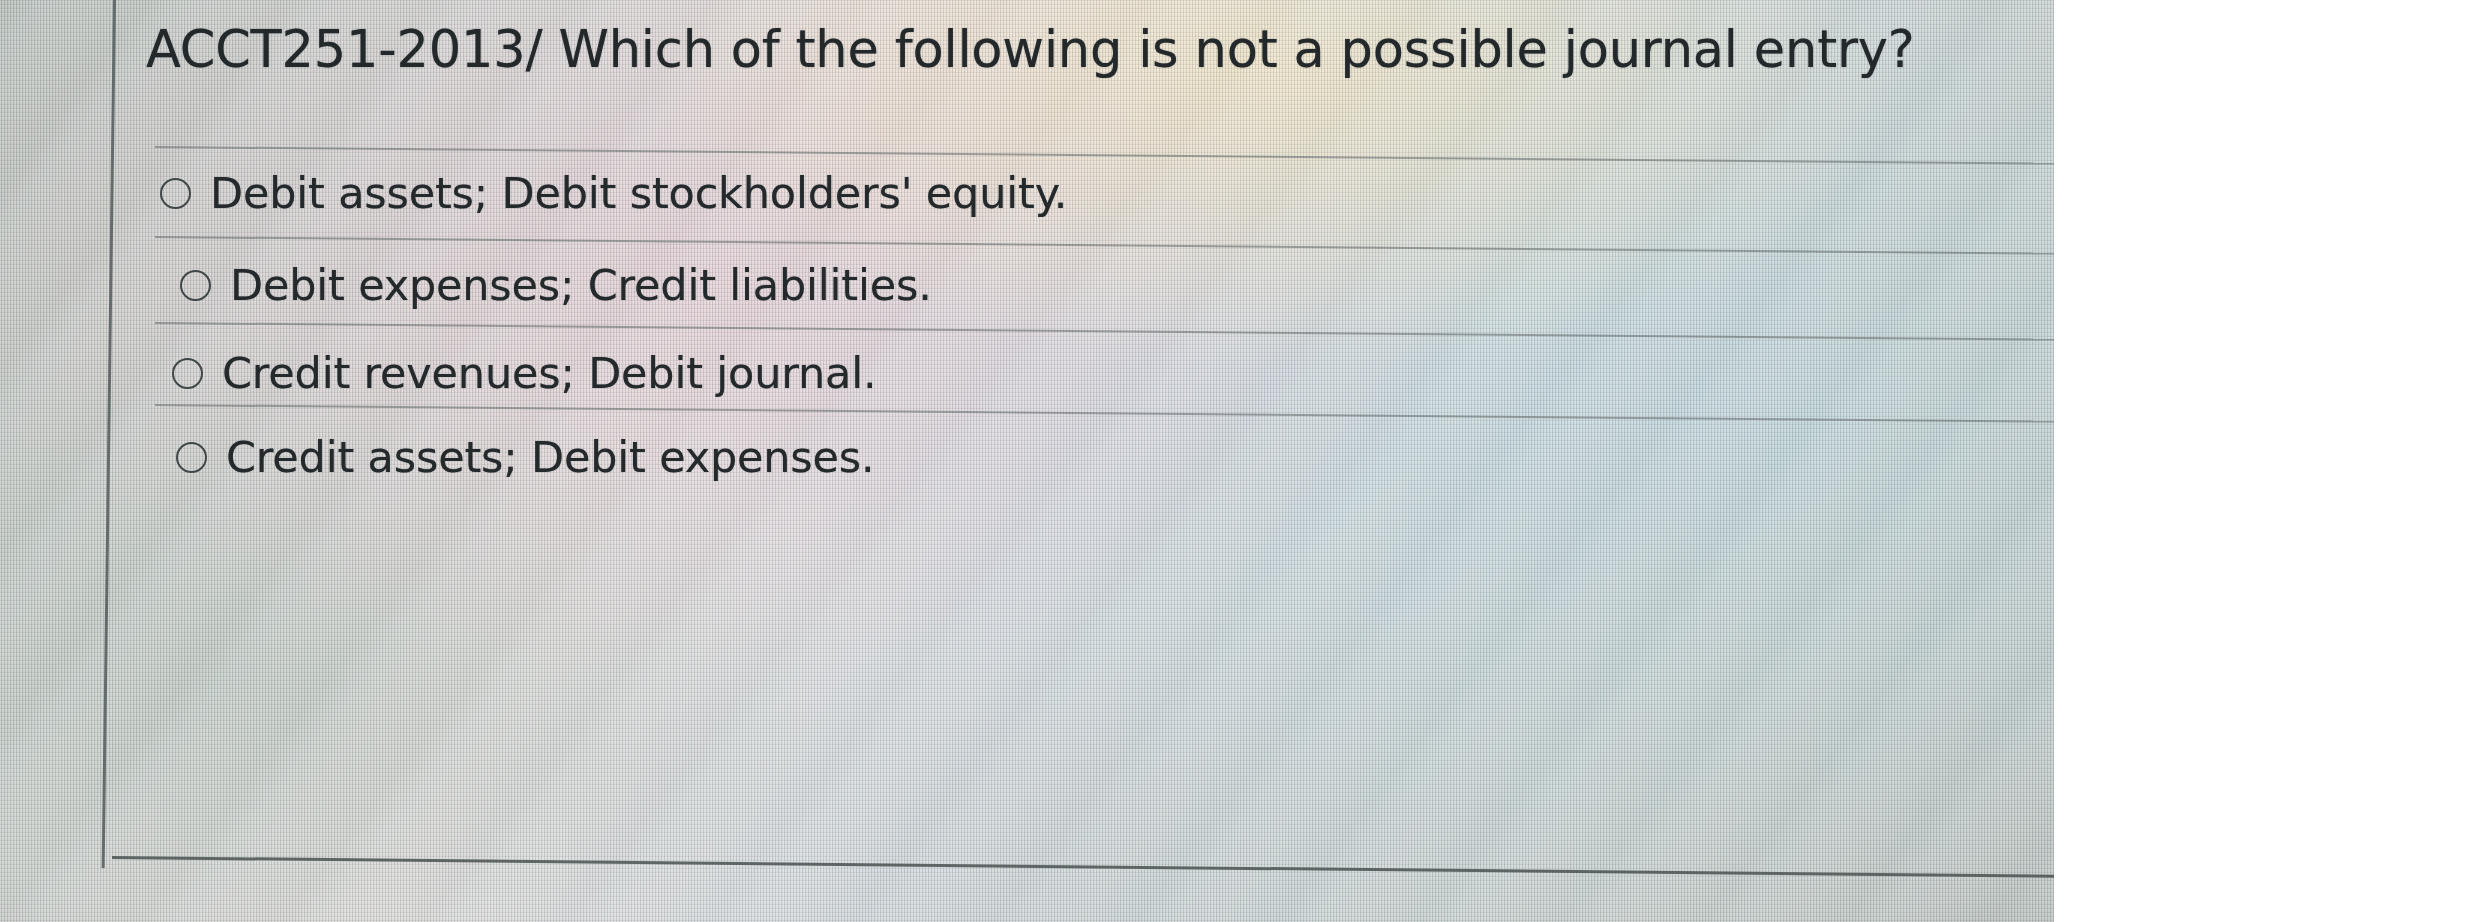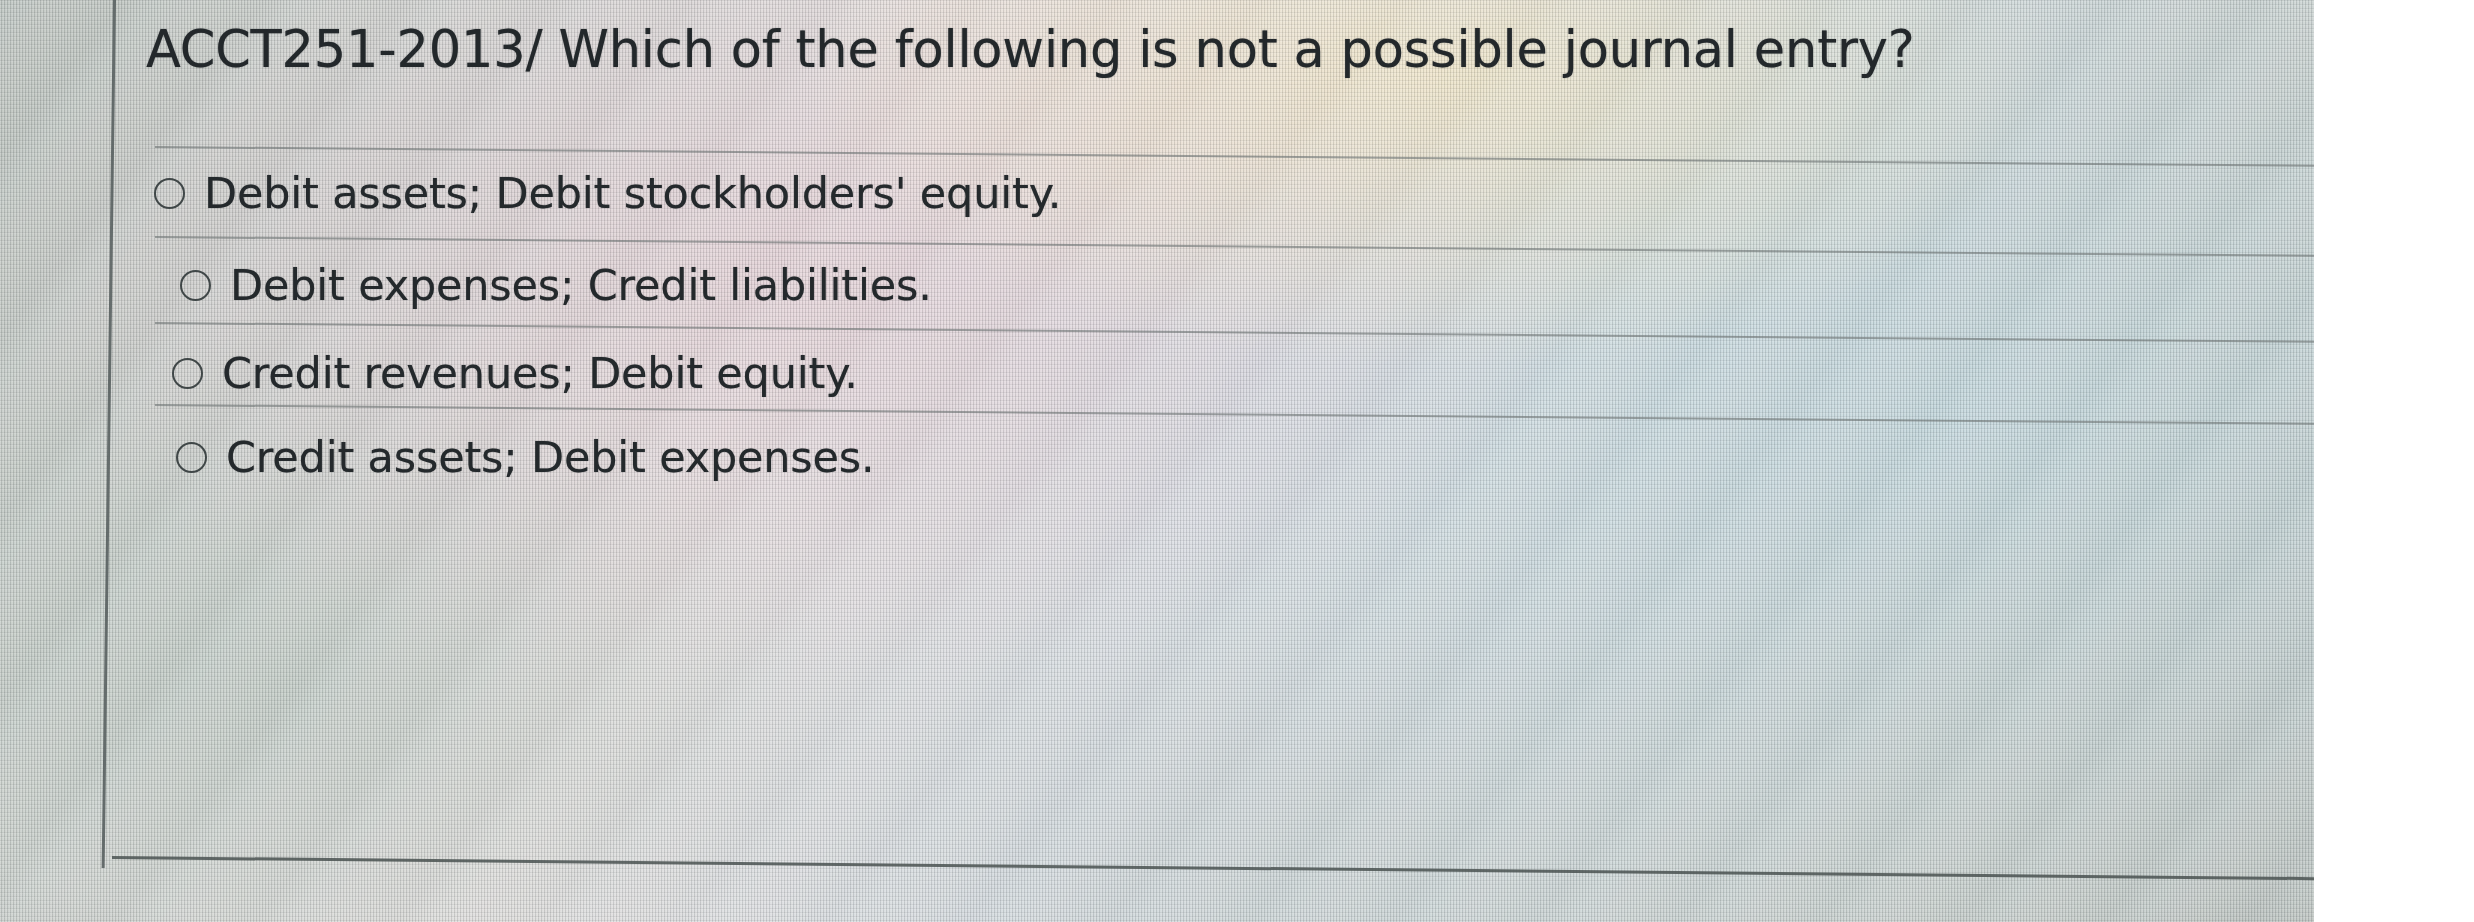--- a/index.html
+++ b/index.html
@@ -3,21 +3,21 @@
 <meta charset="utf-8">
 <title>Quiz Question Screenshot</title>
 <style>
   html, body {
     margin: 0;
     padding: 0;
     background: #ffffff;
   }
   #screen {
     position: relative;
-    width: 2314px;
+    width: 2054px;
     height: 922px;
     overflow: hidden;
     background: #c9cdc8;
     font-family: "DejaVu Sans", sans-serif;
   }
 
   
   .base-wash {
     position: absolute;
     inset: 0;
@@ -188,21 +188,21 @@
   .row-1 .option-inner { top: 12px; }
   .row-2 .option-inner { top: 12px; }
   .row-3 .option-inner { top: 12px; }
 
   
   #opt-0 { top: 146px; }
   #opt-1 { top: 236px; }
   #opt-2 { top: 322px; }
   #opt-3 { top: 404px; }
 
-  #opt-0 .option-inner { left: 154px; top: 26px; }
+  #opt-0 .option-inner { left: 160px; top: 26px; }
   #opt-1 .option-inner { left: 168px; top: 28px; padding-left: 12px; }
   #opt-2 .option-inner { left: 172px; top: 30px; }
   #opt-3 .option-inner { left: 176px; top: 32px; }
 </style>
 </head>
 <body>
 
 <div id="screen">
 
   <div class="base-wash"></div>
@@ -232,21 +232,21 @@
         <div class="option-inner">
           <span class="radio"></span>
           <span class="option-label">Debit expenses; Credit liabilities.</span>
         </div>
       </div>
 
       <div class="option-row row-2" id="opt-2">
         <div class="option-divider"></div>
         <div class="option-inner">
           <span class="radio"></span>
-          <span class="option-label">Credit revenues; Debit equity.</span>
+          <span class="option-label">Credit revenues; Debit journal.</span>
         </div>
       </div>
 
       <div class="option-row row-3" id="opt-3">
         <div class="option-divider"></div>
         <div class="option-inner">
           <span class="radio"></span>
           <span class="option-label">Credit assets; Debit expenses.</span>
         </div>
       </div>

